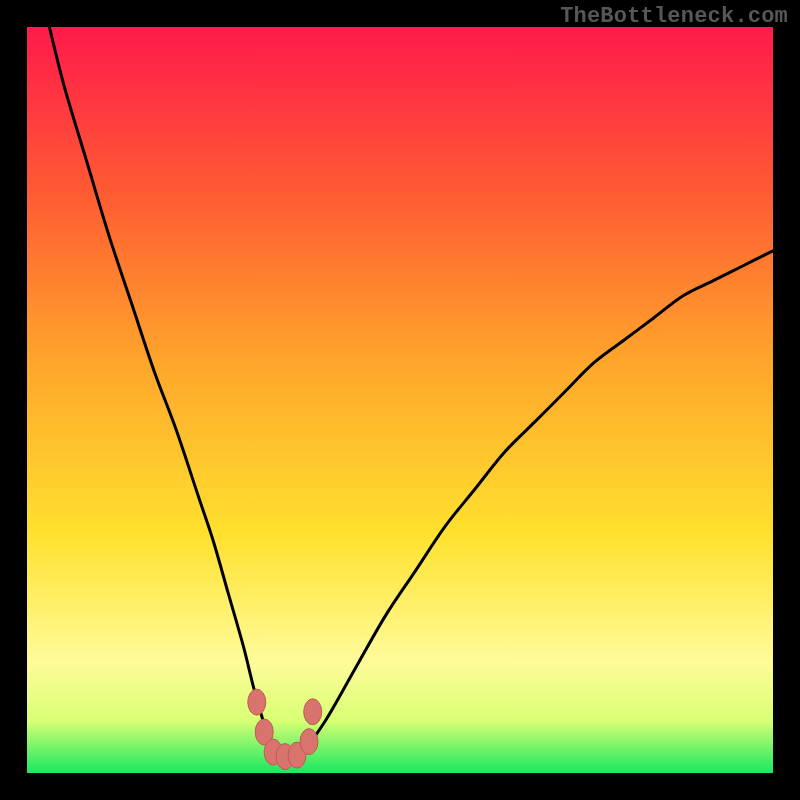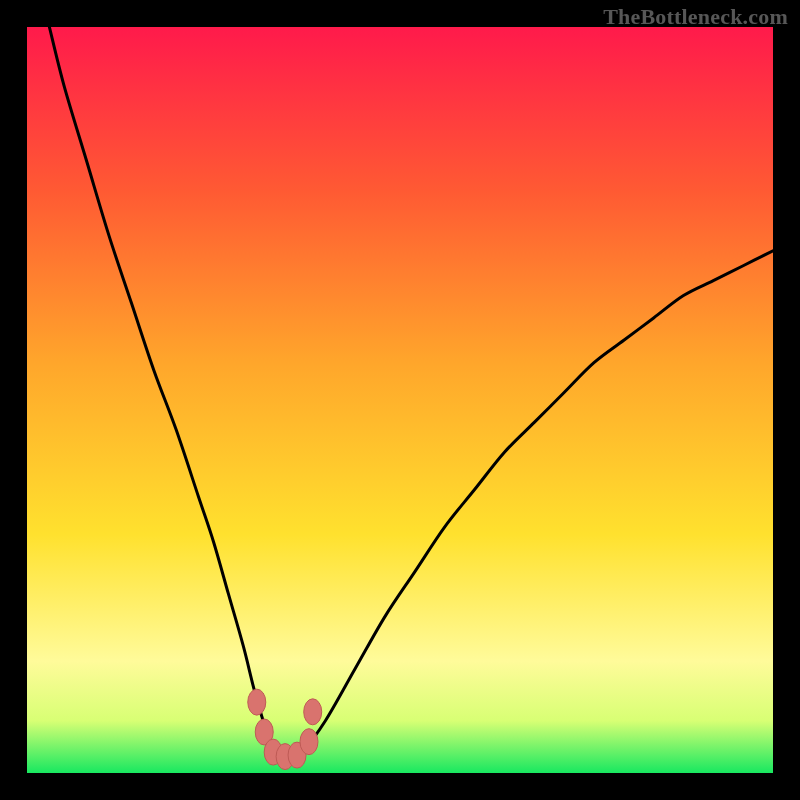--- a/index.html
+++ b/index.html
@@ -14,21 +14,21 @@
     position: absolute;
     left: 0; top: 0;
     width: 800px;
     height: 800px;
     background: #000;
   }
   .watermark {
     position: absolute;
     top: 4px;
     right: 12px;
-    font-family: Liberation Serif, serif;
+    font-family: Liberation Mono, monospace;
     font-size: 22px;
     font-weight: 600;
     color: #575757;
     letter-spacing: 0.2px;
   }
   svg.plot {
     position: absolute;
     left: 27px;
     top: 27px;
     width: 746px;

